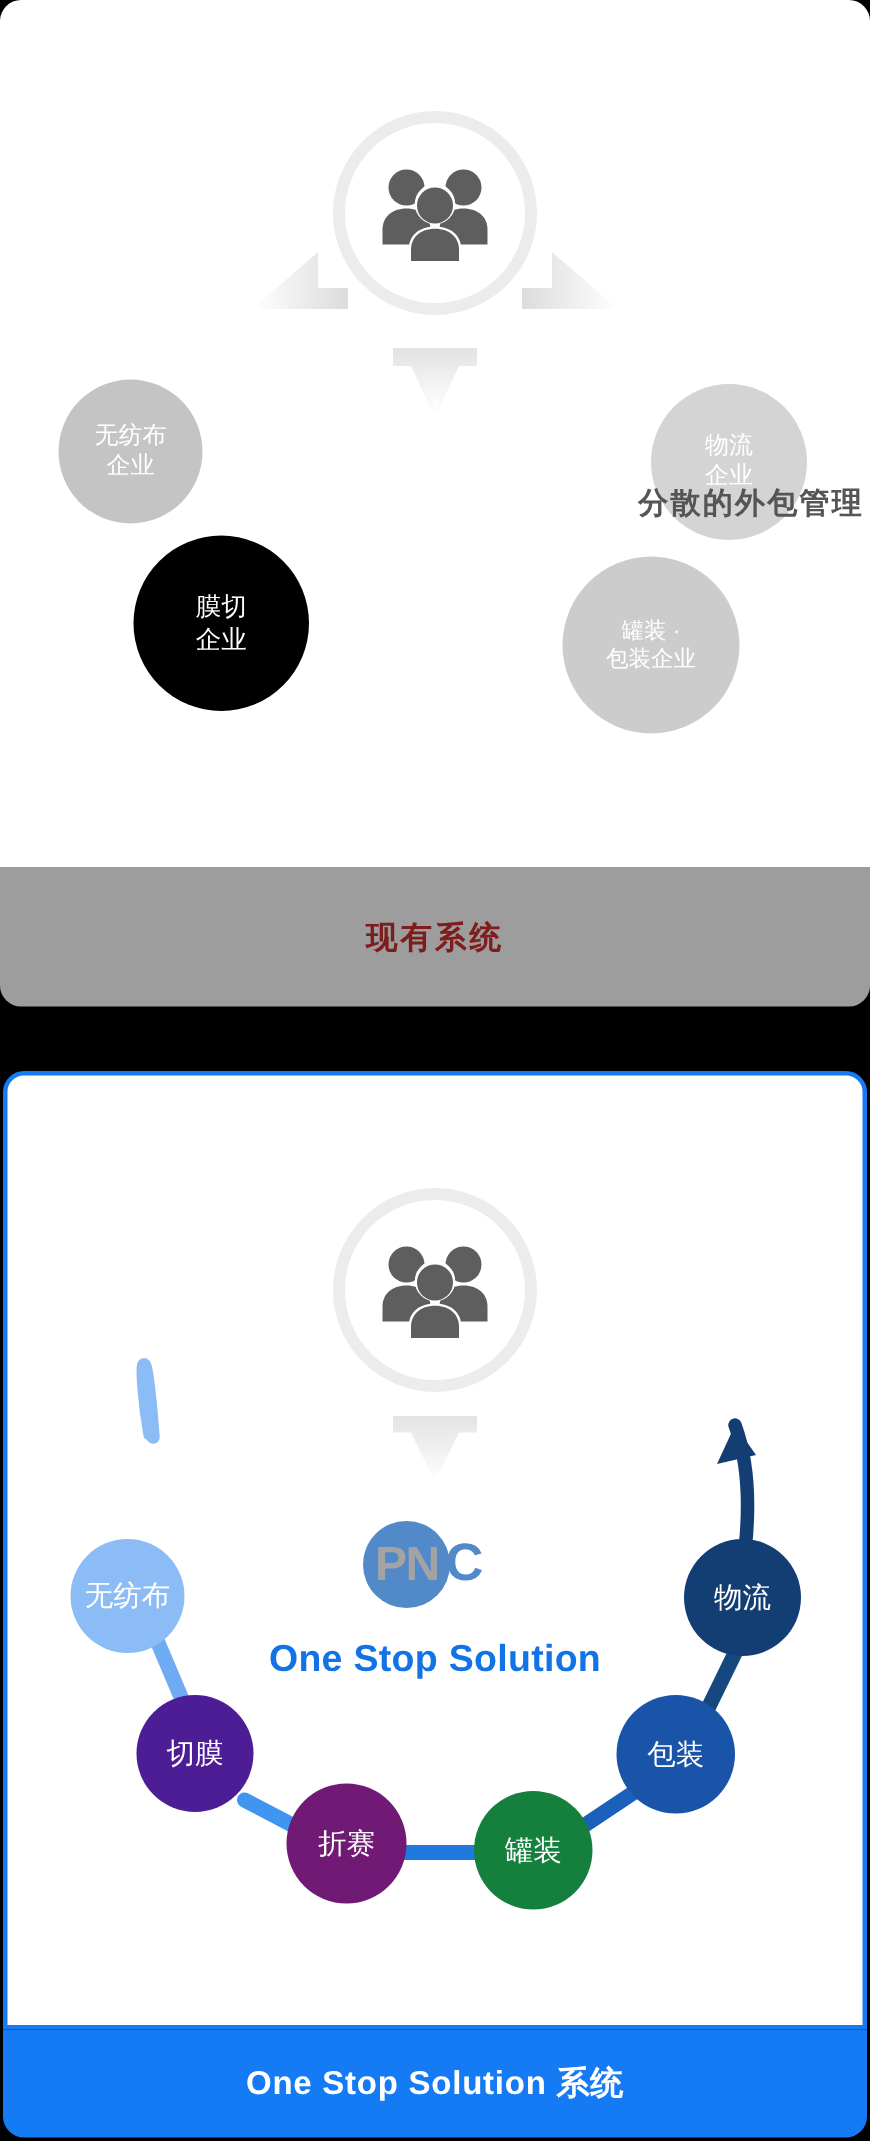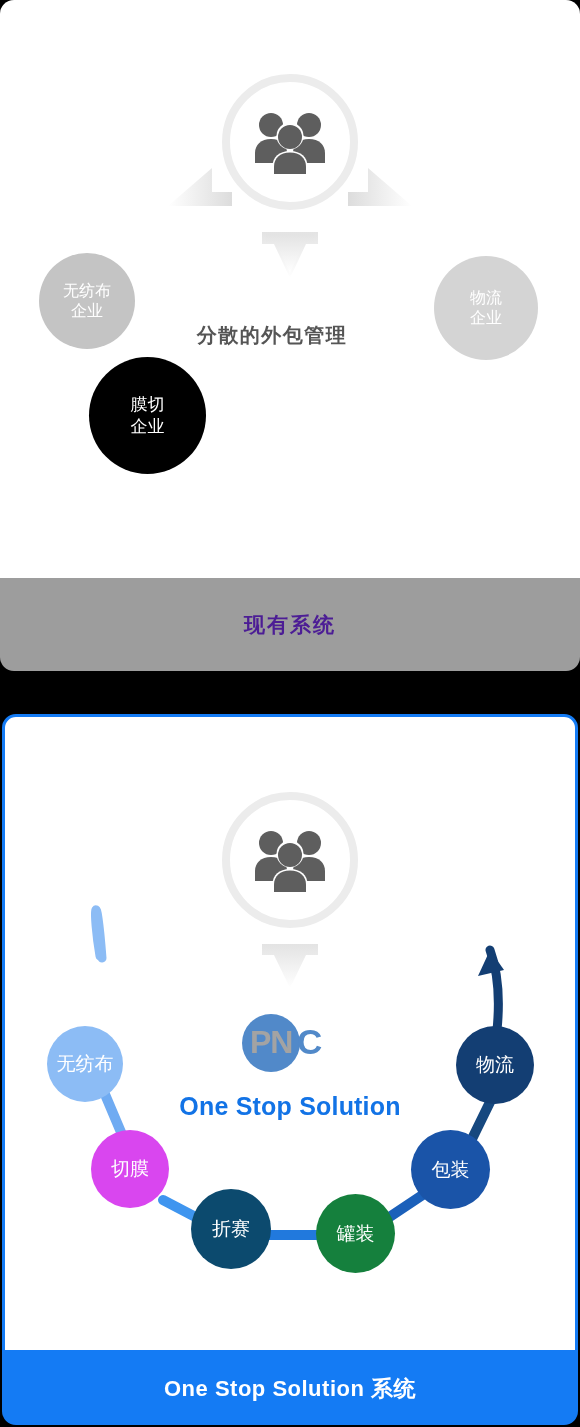--- a/index.html
+++ b/index.html
@@ -60,40 +60,41 @@
     color: #ffffff;
     line-height: 1.28;
     box-sizing: border-box;
   }
 
   #center-title {
     position: absolute;
     left: 0;
     top: 322px;
     width: 544px;
-    text-align: center;
+    text-align: right;
     font-size: 20px;
     font-weight: bold;
     color: #555555;
     letter-spacing: 1.5px;
+    padding-left: 32px;
   }
 
   
   #gray-banner {
     position: absolute;
     left: 0;
     top: 578px;
     width: 580px;
     height: 93px;
     background: #9d9d9d;
     border-radius: 0 0 14px 14px;
     display: flex;
     align-items: center;
     justify-content: center;
-    color: #4c1d95;
+    color: #7f1d1d;
     font-size: 21px;
     font-weight: bold;
     letter-spacing: 2px;
   }
 
   
   #bottom-card {
     position: absolute;
     left: 2px;
     top: 714px;
@@ -267,20 +268,26 @@
   </div>
 
   <div class="bubble" style="left:89px; top:357px; width:117px; height:117px; background:#000000; font-size:17px;">
     <div>
       <div>膜切</div>
       <div>企业</div>
     </div>
   </div>
 
 
+  <div class="bubble" style="left:375px; top:371px; width:118px; height:118px; background:#cccccc; font-size:15px;">
+    <div>
+      <div>罐装 ·</div>
+      <div>包装企业</div>
+    </div>
+  </div>
 
   <div class="bubble" style="left:434px; top:256px; width:104px; height:104px; background:#d4d4d4; font-size:16px;">
     <div>
       <div>物流</div>
       <div>企业</div>
     </div>
   </div>
 
   <div id="center-title">分散的外包管理</div>
 </div>
@@ -333,25 +340,25 @@
   <line x1="470" y1="443" x2="492" y2="398" stroke="#16487f" stroke-width="10" stroke-linecap="round"></line>
 
   <path d="M497 330 C 500 300, 498 272, 490 250" stroke="#133e73" stroke-width="9" fill="none" stroke-linecap="round"></path>
   <polygon points="490,250 478,276 504,270" fill="#133e73"></polygon>
 </svg>
 
 <div class="node" style="left:47px; top:1026px; width:76px; height:76px; background:#8cbcf5;">
   <span>无纺布</span>
 </div>
 
-<div class="node" style="left:91px; top:1130px; width:78px; height:78px; background:#d946ef;text-align:right;">
+<div class="node" style="left:91px; top:1130px; width:78px; height:78px; background:#4c1d95;text-align:right;">
   <span>切膜</span>
 </div>
 
-<div class="node" style="left:191px; top:1189px; width:80px; height:80px; background:#0c4a6e;">
+<div class="node" style="left:191px; top:1189px; width:80px; height:80px; background:#701a75;">
   <span>折赛</span>
 </div>
 
 <div class="node" style="left:316px; top:1194px; width:79px; height:79px; background:#15803d;">
   <span>罐装</span>
 </div>
 
 <div class="node" style="left:411px; top:1130px; width:79px; height:79px; background:#1a54a8;font-family:Liberation Serif, serif;">
   <span>包装</span>
 </div>

